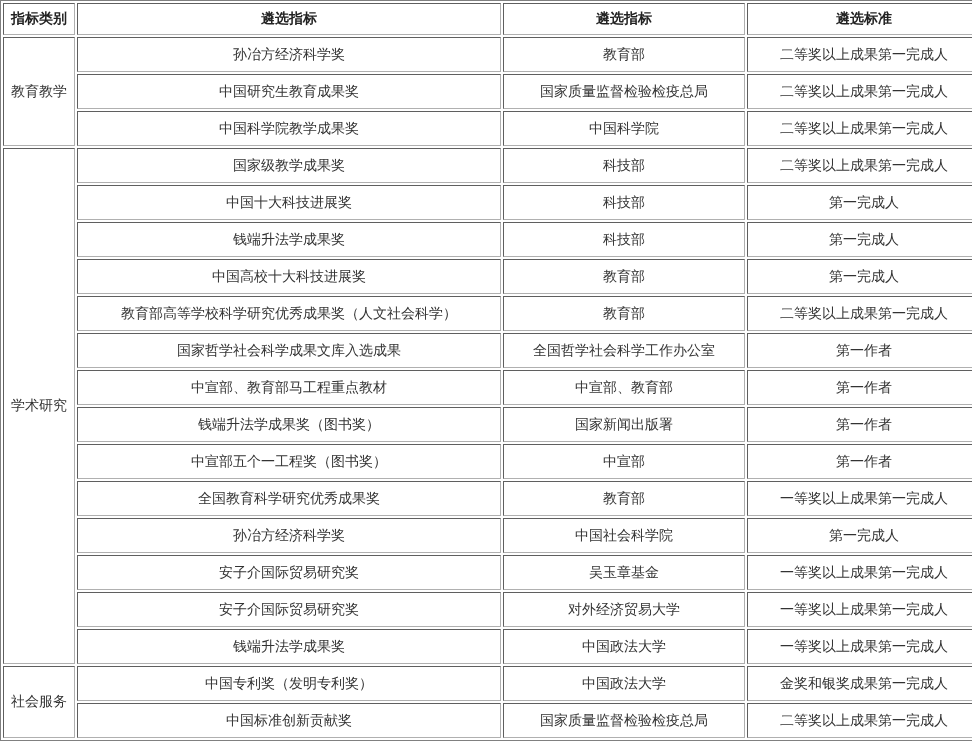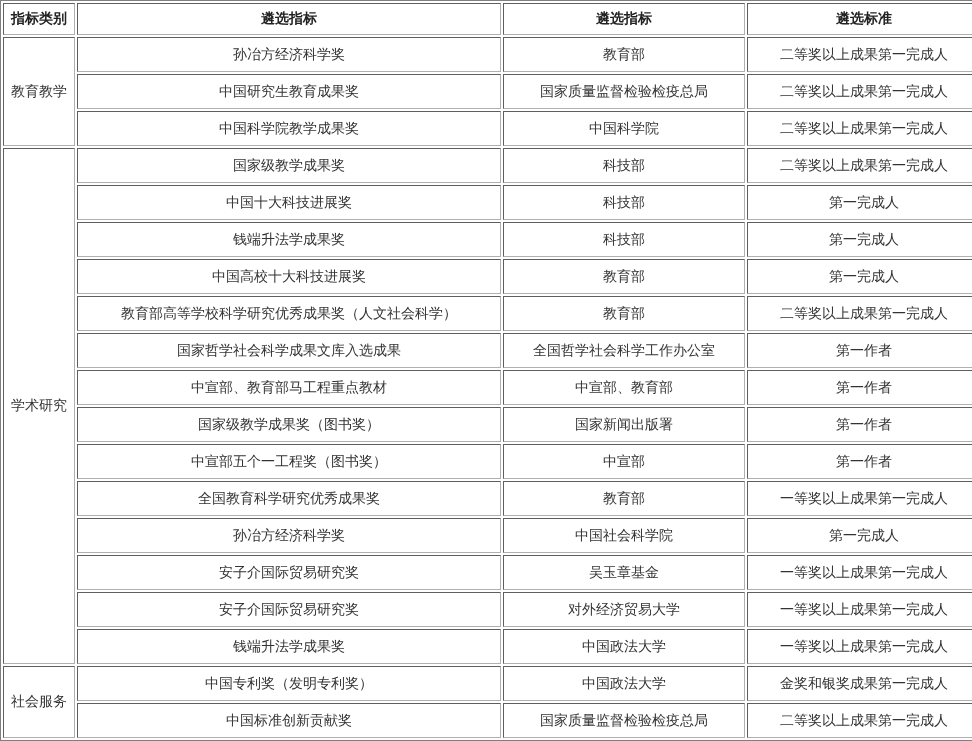--- a/index.html
+++ b/index.html
@@ -113,21 +113,21 @@
         <td>国家哲学社会科学成果文库入选成果</td>
         <td>全国哲学社会科学工作办公室</td>
         <td>第一作者</td>
       </tr>
       <tr>
         <td>中宣部、教育部马工程重点教材</td>
         <td>中宣部、教育部</td>
         <td>第一作者</td>
       </tr>
       <tr>
-        <td>国家级教学成果奖（图书奖）</td>
+        <td>钱端升法学成果奖（图书奖）</td>
         <td>国家新闻出版署</td>
         <td>第一作者</td>
       </tr>
       <tr>
         <td>中宣部五个一工程奖（图书奖）</td>
         <td>中宣部</td>
         <td>第一作者</td>
       </tr>
       <tr>
         <td>全国教育科学研究优秀成果奖</td>

